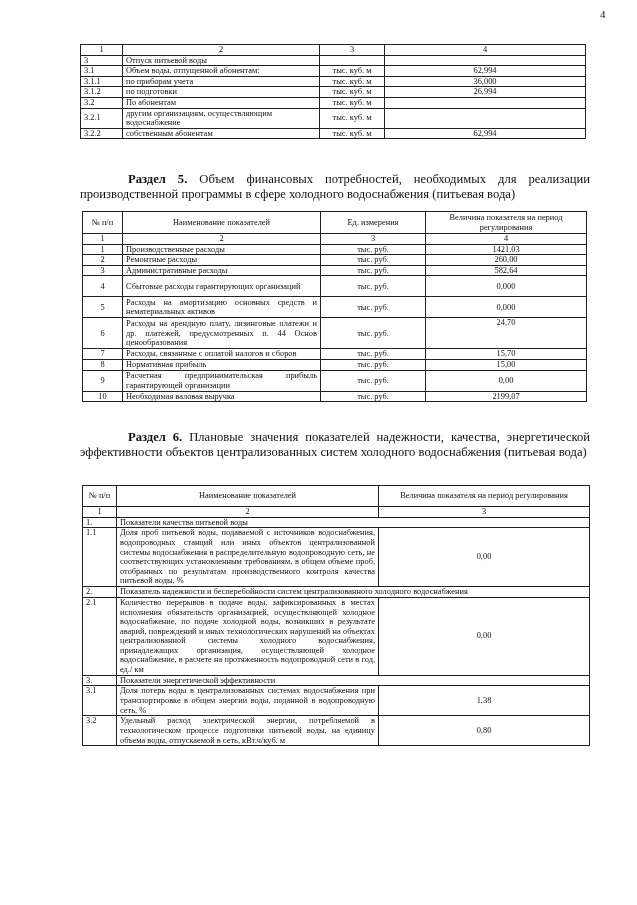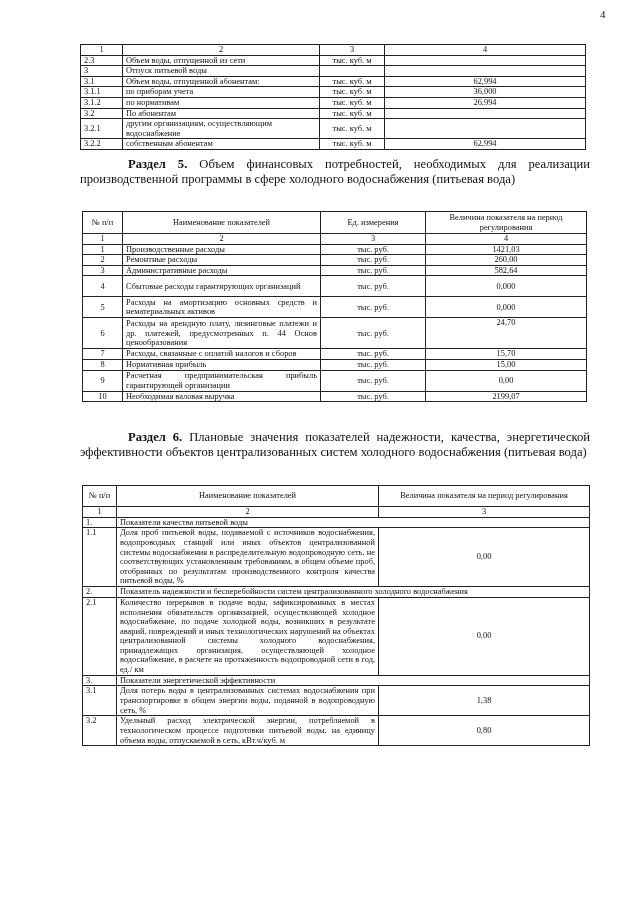--- a/index.html
+++ b/index.html
@@ -12,21 +12,21 @@
   td.c { text-align:center; }
   td.j { text-align:justify; }
   td.top { vertical-align:top; }
   .heading { position:absolute; font-size:12.6px; line-height:15px; text-align:justify; }
   .heading b { font-weight:bold; }
   #t1 { left:80px; top:44px; width:506px; }
   #t1 td { height:9.5px; }
   #t2 { left:82px; top:211px; width:505px; }
   #t2 td { height:9.6px; }
   #t3 { left:82px; top:485px; width:508px; }
-  #h5 { left:80px; top:157px; width:510px; }
+  #h5 { left:80px; top:172px; width:510px; }
   #h6 { left:80px; top:430px; width:510px; }
   .indent { display:inline-block; width:48px; }
 </style>
 </head>
 <body>
 
 <div class="page-num">4</div>
 
 <table id="t1">
   <colgroup>
@@ -36,46 +36,40 @@
       <col>
     </colgroup>
   <tbody>
       <tr>
     <td class="c">1</td>
     <td class="c">2</td>
     <td class="c">3</td>
     <td class="c">4</td>
   </tr>
   <tr>
-    <td>2.3</td>
-    <td>Объем воды, отпущенной из сети</td>
-    <td class="c">тыс. куб. м</td>
-    <td class="c"></td>
-  </tr>
-  <tr>
     <td>3</td>
     <td>Отпуск питьевой воды</td>
     <td class="c"></td>
     <td class="c"></td>
   </tr>
   <tr>
     <td>3.1</td>
     <td>Объем воды, отпущенной абонентам:</td>
     <td class="c">тыс. куб. м</td>
     <td class="c">62,994</td>
   </tr>
   <tr>
     <td>3.1.1</td>
     <td>по приборам учета</td>
     <td class="c">тыс. куб. м</td>
     <td class="c">36,000</td>
   </tr>
   <tr>
     <td>3.1.2</td>
-    <td>по нормативам</td>
+    <td>по подготовки</td>
     <td class="c">тыс. куб. м</td>
     <td class="c">26,994</td>
   </tr>
   <tr>
     <td>3.2</td>
     <td>По абонентам</td>
     <td class="c">тыс. куб. м</td>
     <td class="c"></td>
   </tr>
   <tr>

